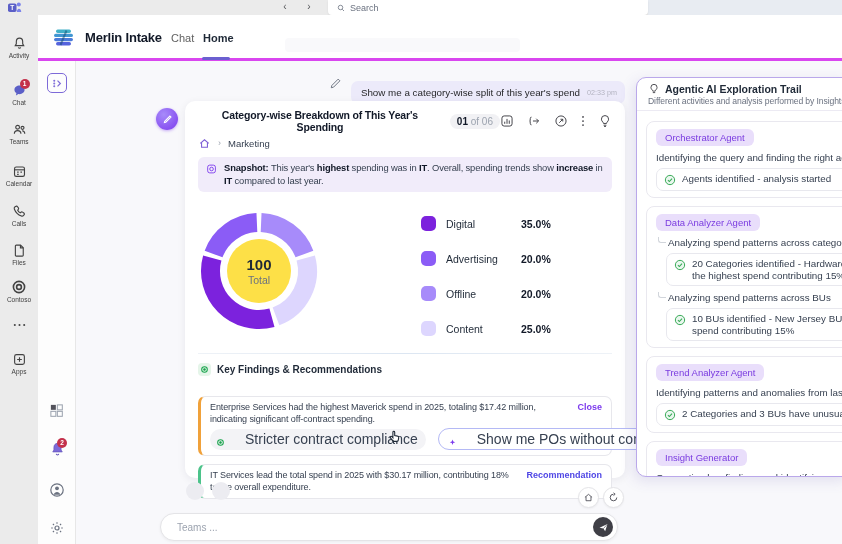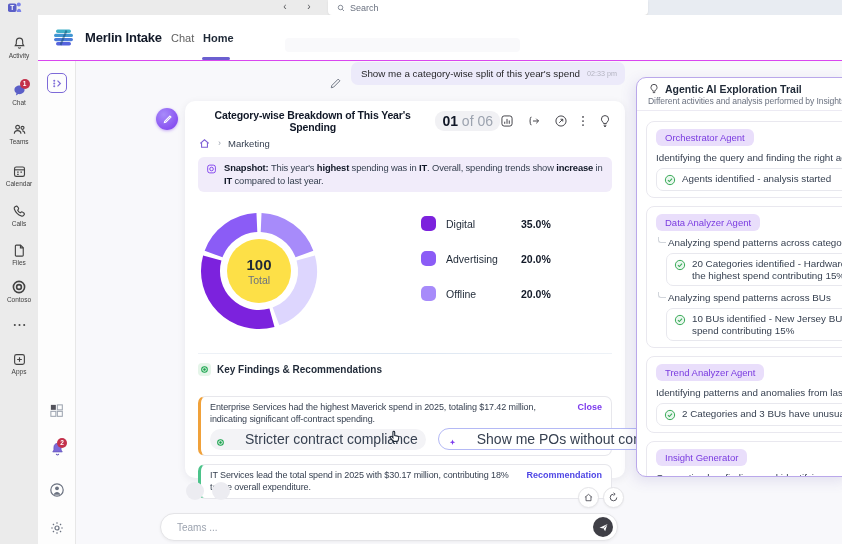--- a/index.html
+++ b/index.html
@@ -12,38 +12,38 @@
   .tb-chev { width:10px; height:12px; line-height:12px; text-align:center; font-size:10px; }
   .searchbox { position:absolute; left:328px; top:0px; width:320px; height:15px; background:#fff; border-radius:0 0 4px 4px; box-shadow:0 1px 2px rgba(0,0,0,.08); display:flex; align-items:center; padding-left:9px; gap:5px; color:#6b7280; font-size:9px; }
   .teams-rail { position:absolute; left:0; top:15px; width:38px; height:529px; background:#ebebeb; }
   .rail-item { position:absolute; left:0; width:38px; display:flex; flex-direction:column; align-items:center; color:#424242; }
   .rail-item .lbl { font-size:6.5px; margin-top:1px; color:#424242; }
   .rail-badge { position:absolute; top:-4px; right:-3px; min-width:10px; height:10px; background:#c4314b; border-radius:6px; color:#fff; font-size:6.5px; line-height:10px; text-align:center; padding:0 2px; font-weight:bold; }
   .icon-wrap { position:relative; }
   .second-rail { position:absolute; left:38px; top:61px; width:38px; height:483px; background:#fdfdfd; border-right:1px solid #e7e7e7; }
   .expand-btn { position:absolute; left:9px; top:12px; width:20px; height:20px; border:1.4px solid #7d6ad8; border-radius:5px; display:flex; align-items:center; justify-content:center; }
   .sr-icon { position:absolute; left:11px; width:16px; height:16px; color:#5f6368; }
-  .app-header { position:absolute; left:38px; top:15px; width:804px; height:46px; background:#fff; border-bottom:1px solid #d946ef; }
+  .app-header { position:absolute; left:38px; top:15px; width:804px; height:46px; background:#fff; border-bottom:3px solid #d946ef; }
   .merlin-logo { position:absolute; left:14px; top:13px; }
   .app-title { position:absolute; left:47px; top:15px; font-size:13px; font-weight:bold; color:#111827; letter-spacing:-0.2px; }
   .tab { position:absolute; top:17px; font-size:11px; color:#616161; }
   .tab.chat { left:133px; }
   .tab.home { left:165px; color:#1f2937; font-weight:bold; }
   .tab-underline { position:absolute; left:164px; top:42px; width:28px; height:3px; background:#6b5fd0; border-radius:2px; }
   .ghost-pill { position:absolute; left:247px; top:23px; width:235px; height:14px; background:#f9f9fb; border-radius:4px; }
   .chat-area { position:absolute; left:76px; top:61px; width:766px; height:483px; background:#f8f8fb; }
   .pencil { position:absolute; left:253px; top:16px; color:#6b7280; }
-  .user-bubble { position:absolute; right:217px; top:1px; height:23px; background:#eceafa; border-radius:7px; display:flex; align-items:center; padding:0 8px 0 10px; }
+  .user-bubble { position:absolute; right:217px; top:20px; height:23px; background:#eceafa; border-radius:7px; display:flex; align-items:center; padding:0 8px 0 10px; }
   .user-bubble .msg { font-size:9.8px; color:#27272a; white-space:nowrap; }
   .user-bubble .time { font-size:7.2px; color:#b3b3c0; margin-left:7px; white-space:nowrap; }
   .ai-avatar { position:absolute; left:80px; top:47px; width:22px; height:22px; border-radius:50%; background:radial-gradient(circle at 35% 30%, #a78bfa, #7c3aed); display:flex; align-items:center; justify-content:center; box-shadow:0 1px 3px rgba(124,58,237,.4); }
   .card { position:absolute; left:109px; top:40px; width:440px; height:377px; background:#fff; border-radius:10px; box-shadow:0 2px 8px rgba(30,30,60,.07); padding:11px 13px; }
   .card-head { display:flex; align-items:center; height:18px; }
   .card-title { font-size:10.5px; font-weight:bold; color:#111827; letter-spacing:-0.15px;text-align:center; }
-  .page-pill { margin-left:8px; background:#f1f1f4; border-radius:9px; padding:2px 7px; font-size:14px; color:#9ca3af; white-space:nowrap; }
+  .page-pill { margin-left:8px; background:#f1f1f4; border-radius:9px; padding:2px 7px; font-size:10px; color:#9ca3af; white-space:nowrap; }
   .page-pill b { color:#111827; }
   .head-icons { margin-left:auto; display:flex; align-items:center; gap:13px; color:#3f3f46; }
   .crumb-row { display:flex; align-items:center; margin-top:6px; height:14px; gap:7px; }
   .crumb-sep { color:#9ca3af; font-size:9px; }
   .crumb-label { font-size:9.5px; color:#374151; }
   .snapshot { margin-top:7px; background:#f1ecfa; border-radius:6px; padding:5px 8px; display:flex; gap:7px; }
   .snap-text { font-size:9.4px; color:#374151; line-height:12.5px; letter-spacing:-0.15px; }
   .chart-row { position:relative; height:158px; }
   #donut-svg { position:absolute; left:-4px; top:14px; }
   .donut-center { position:absolute; left:29px; top:47px; width:64px; height:64px; border-radius:50%; background:#fde047; display:flex; flex-direction:column; align-items:center; justify-content:center; }
@@ -344,20 +344,25 @@
           <div class="legend-row">
               <span class="swatch" style="background: rgb(139, 92, 246);"></span>
               <span class="legend-name">Advertising</span>
               <span class="legend-val">20.0%</span>
             </div>
           <div class="legend-row">
               <span class="swatch" style="background: rgb(167, 139, 250);"></span>
               <span class="legend-name">Offline</span>
               <span class="legend-val">20.0%</span>
             </div>
+          <div class="legend-row">
+              <span class="swatch" style="background: rgb(221, 214, 254);"></span>
+              <span class="legend-name">Content</span>
+              <span class="legend-val">25.0%</span>
+            </div>
         </div>
       </div>
       <div class="chart-divider"></div>
       <div class="findings-head">
         <span class="fh-icon">
             <svg width="9" height="9" viewBox="0 0 16 16" fill="none" stroke="#16a34a" stroke-width="1.8">
               <circle cx="8" cy="8" r="5"></circle>
               <circle cx="8" cy="8" r="1.4" fill="#16a34a"></circle>
             </svg>
           </span>

